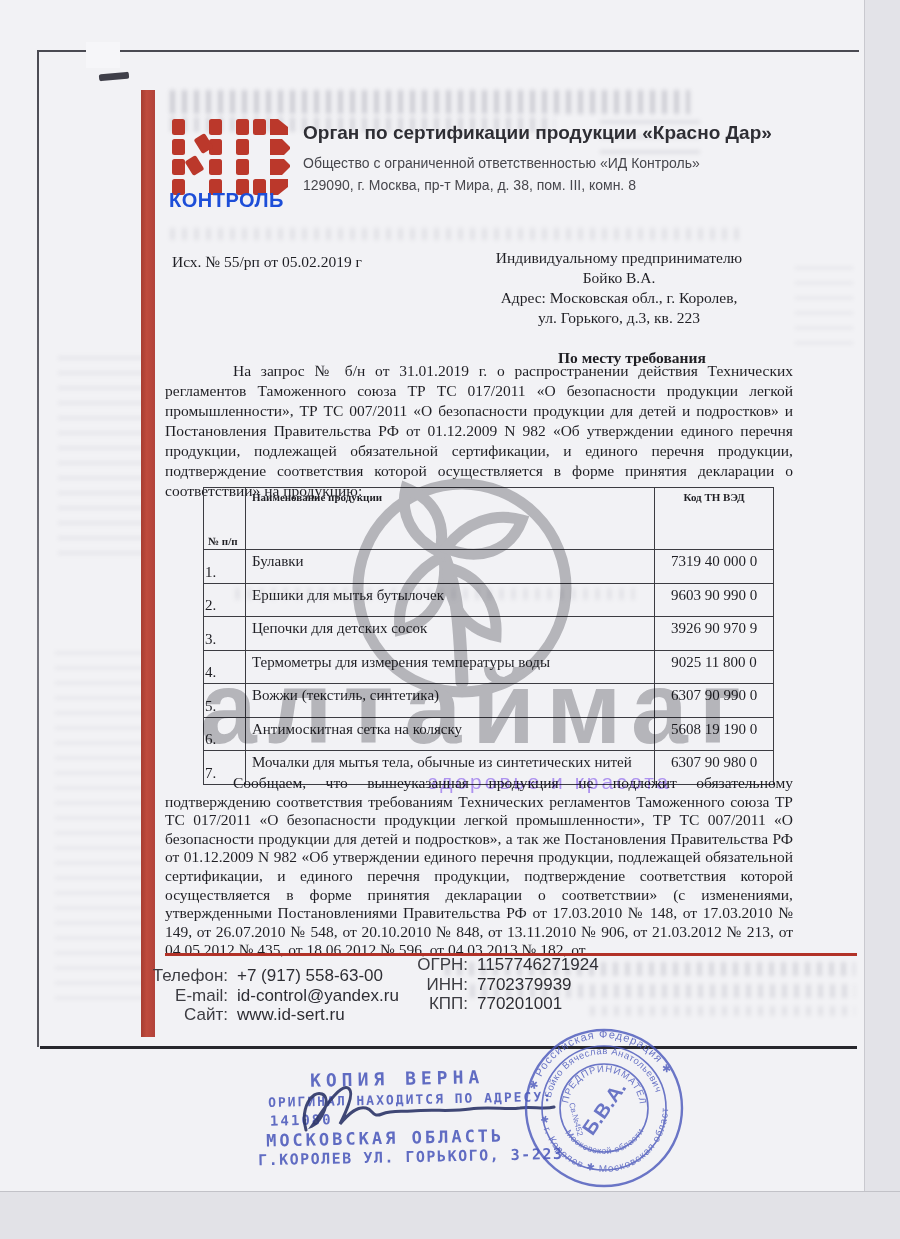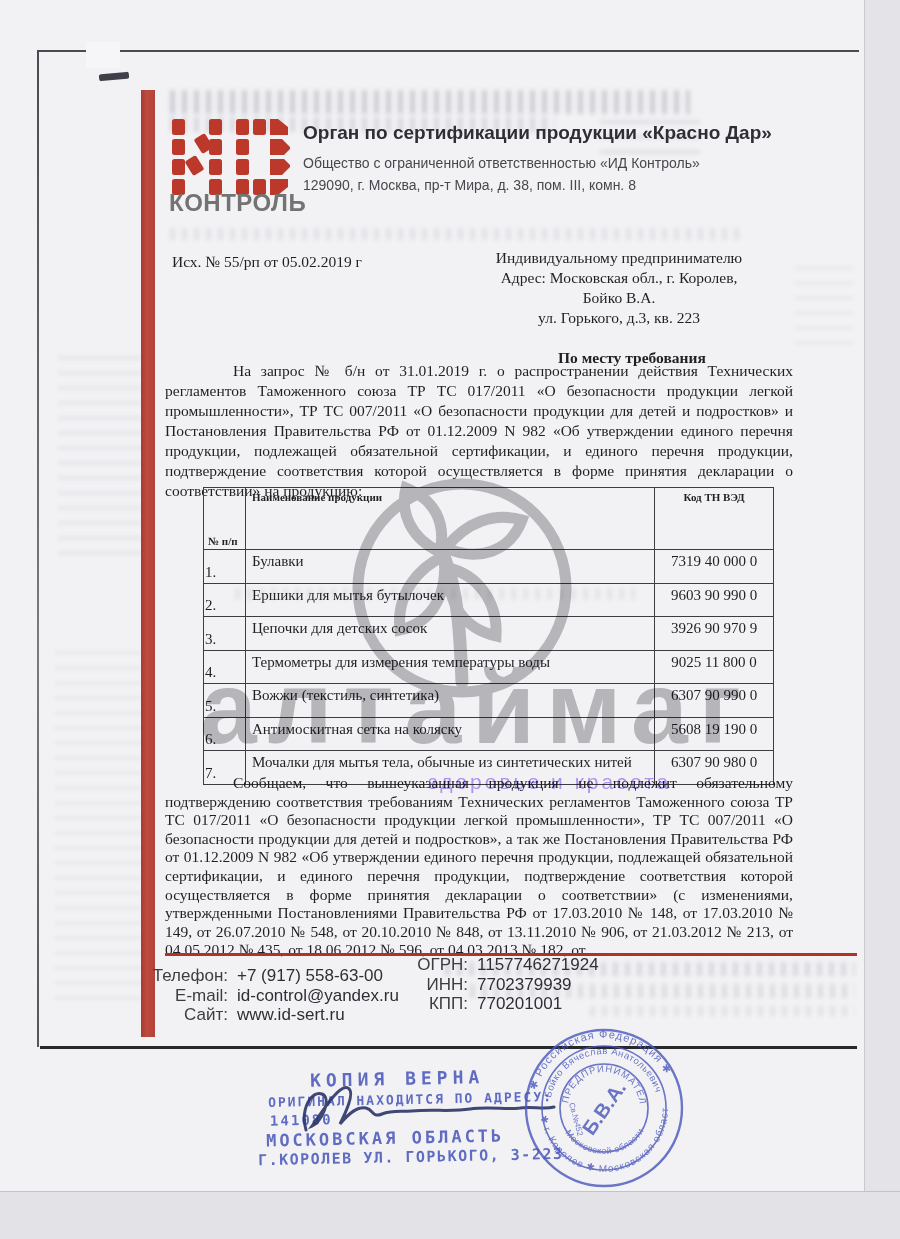--- a/index.html
+++ b/index.html
@@ -16,21 +16,21 @@
   .frame-top{left:37px;top:50px;width:822px;height:2px;background:#4a4a52;}
   .frame-left{left:37px;top:50px;width:2px;height:997px;background:linear-gradient(#4a4a52,#7a7a82 60%,#55555c);}
   .frame-bottom{left:40px;top:1046px;width:817px;height:3px;background:#27272c;}
   .torn{left:86px;top:42px;width:34px;height:26px;background:#f6f6f9;}
   .dash-mark{left:99px;top:73px;width:30px;height:7px;background:#3f3f49;border-radius:2px;transform:rotate(-5deg);}
   
   .red-bar{left:141px;top:90px;width:14px;height:947px;background:linear-gradient(90deg,#a63c31,#bf4b3d 40%,#b2423a);}
   .red-rule{left:165px;top:953px;width:692px;height:3px;background:#b23228;}
   
   .logo-svg{left:172px;top:118px;}
-  .logo-sub{left:169px;top:189px;font-family:"Liberation Sans",sans-serif;font-weight:bold;font-size:24px;color:#737373;letter-spacing:.5px;text-align:right;}
+  .logo-sub{left:169px;top:189px;font-family:"Liberation Sans",sans-serif;font-weight:bold;font-size:20px;color:#1d4ed8;letter-spacing:.5px;text-align:right;}
   .org-title{left:303px;top:122px;font-family:"Liberation Sans",sans-serif;font-weight:bold;font-size:19px;color:#2e2e34;}
   .org-l1{left:303px;top:155px;font-family:"Liberation Sans",sans-serif;font-size:14px;color:#47474d;}
   .org-l2{left:303px;top:177px;font-family:"Liberation Sans",sans-serif;font-size:14px;color:#47474d;}
   
   .ref-line{left:172px;top:253px;font-size:15.5px;}
   .recipient{left:493px;top:248px;width:252px;text-align:center;font-size:15.5px;line-height:20px;}
   .note{left:558px;top:349px;font-size:15.5px;font-weight:bold;}
   
   .para{width:628px;left:165px;text-align:justify;text-indent:68px;font-size:15.5px;}
   .para1{top:361px;line-height:20px;}
@@ -120,22 +120,22 @@
   </g>
 </svg>
 <div class="abs logo-sub">КОНТРОЛЬ</div>
 <div class="abs org-title">Орган по сертификации продукции «Красно Дар»</div>
 <div class="abs org-l1">Общество с ограниченной ответственностью «ИД Контроль»</div>
 <div class="abs org-l2">129090, г. Москва, пр-т Мира, д. 38, пом. III, комн. 8</div>
 
 <div class="abs ref-line">Исх. № 55/рп от 05.02.2019 г</div>
 <div class="abs recipient">
   <div>Индивидуальному предпринимателю</div>
+  <div>Бойко В.А.</div>
   <div>Адрес: Московская обл., г. Королев,</div>
-  <div>Бойко В.А.</div>
   <div>ул. Горького, д.3, кв. 223</div>
 </div>
 <div class="abs note">По месту требования</div>
 
 <div class="abs para para1">На запрос № б/н от 31.01.2019 г. о распространении действия Технических регламентов Таможенного союза ТР ТС 017/2011 «О безопасности продукции легкой промышленности», ТР ТС 007/2011 «О безопасности продукции для детей и подростков» и Постановления Правительства РФ от 01.12.2009 N 982 «Об утверждении единого перечня продукции, подлежащей обязательной сертификации, и единого перечня продукции, подтверждение соответствия которой осуществляется в форме принятия декларации о соответствии» на продукцию:</div>
 
 <table class="abs ptable">
   <thead>
     <tr>
       <th class="col-num">№ п/п</th>

